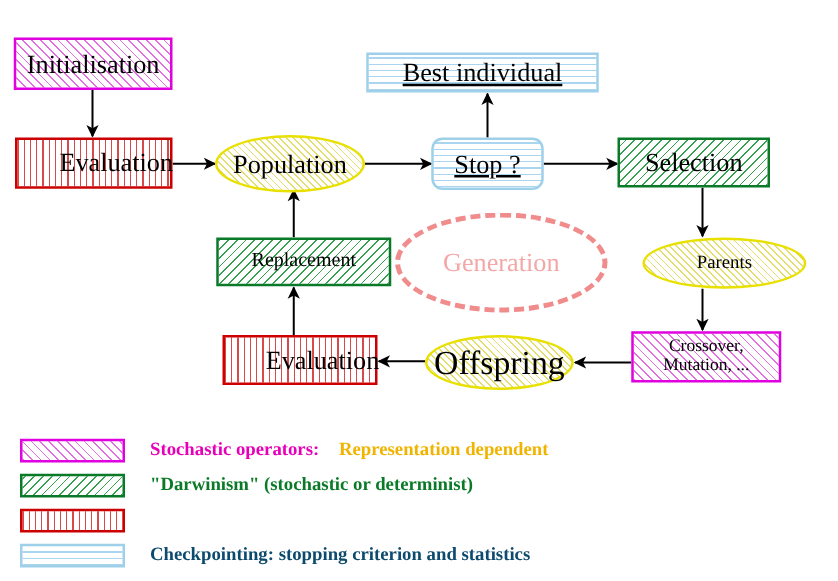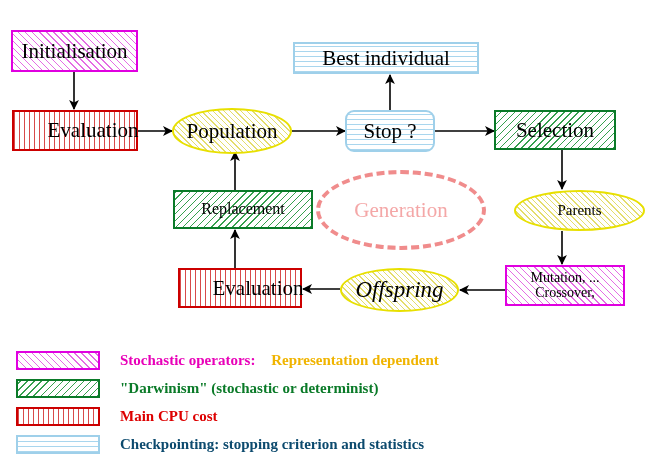--- a/index.html
+++ b/index.html
@@ -49,20 +49,21 @@
     background-color: #ffffff;
     background-image: repeating-linear-gradient(
         90deg, #d84a4a 0px, #d84a4a 1px, #ffffff 1px, #ffffff 5px);
     padding-left: 36px;
   }
   .fill-blue {
     border: 2px solid #9fd0ea;
     background-color: #ffffff;
     background-image: repeating-linear-gradient(
         0deg, #a9d6ee 0px, #a9d6ee 1px, #ffffff 1px, #ffffff 5px);
+    text-decoration: underline;
   }
   .fill-yellow {
     border: 2px solid #e8e000;
     background-color: #ffffff;
     background-image: repeating-linear-gradient(
         45deg, #e4dd6b 0px, #e4dd6b 1px, #ffffff 1px, #ffffff 4px);
   }
   .ellipse { border-radius: 50%; }
   .rounded { border-radius: 9px; }
 
@@ -77,21 +78,21 @@
   #node-parents        { left: 514px; top: 190px; width: 131px; height: 41px; font-size: 15px; }
   #node-generation {
     left: 316px; top: 170px; width: 170px; height: 80px;
     border: 4px dashed #f08c8c;
     border-radius: 50%;
     background: transparent;
     font-size: 21px;
     color: #f4a7a7;
   }
   #node-evaluation-bot { left: 178px; top: 268px; width: 124px; height: 40px; font-size: 21px; }
-  #node-offspring      { left: 340px; top: 268px; width: 119px; height: 44px; font-size: 23px; font-style: italic; }
+  #node-offspring      { left: 340px; top: 268px; width: 119px; height: 44px; font-size: 27px; }
   #node-crossover {
     left: 505px; top: 265px; width: 120px; height: 41px;
     font-size: 14px; flex-direction: column; justify-content: center;
   }
   #node-crossover span { display: block; width: 100%; }
 
   
   #legend {
     position: absolute;
     left: 16px;
@@ -191,22 +192,22 @@
 
 <div class="node fill-red" id="node-evaluation-bot">
   <span>Evaluation</span>
 </div>
 
 <div class="node fill-yellow ellipse" id="node-offspring">
   <span>Offspring</span>
 </div>
 
 <div class="node fill-magenta" id="node-crossover">
+  <span>Crossover,</span>
   <span>Mutation, ...</span>
-  <span>Crossover,</span>
 </div>
 
 <div id="legend">
 
   <div class="legend-row">
     <div class="legend-swatch fill-magenta"></div>
     <div class="legend-text">
       <span class="lt-a" style="color:#e800b8">Stochastic operators:</span>
       <span class="lt-b" style="color:#f0b400">Representation dependent</span>
     </div>
@@ -214,23 +215,20 @@
 
   <div class="legend-row">
     <div class="legend-swatch fill-green"></div>
     <div class="legend-text">
       <span class="lt-a" style="color:#0a7a28">"Darwinism" (stochastic or determinist)</span>
     </div>
   </div>
 
   <div class="legend-row">
     <div class="legend-swatch fill-red"></div>
-    <div class="legend-text">
-      <span class="lt-a" style="color:#dd0000">Main CPU cost</span>
-    </div>
   </div>
 
   <div class="legend-row">
     <div class="legend-swatch fill-blue"></div>
     <div class="legend-text">
       <span class="lt-a" style="color:#0c4a6e">Checkpointing: stopping criterion and statistics</span>
     </div>
   </div>
 
 </div>

